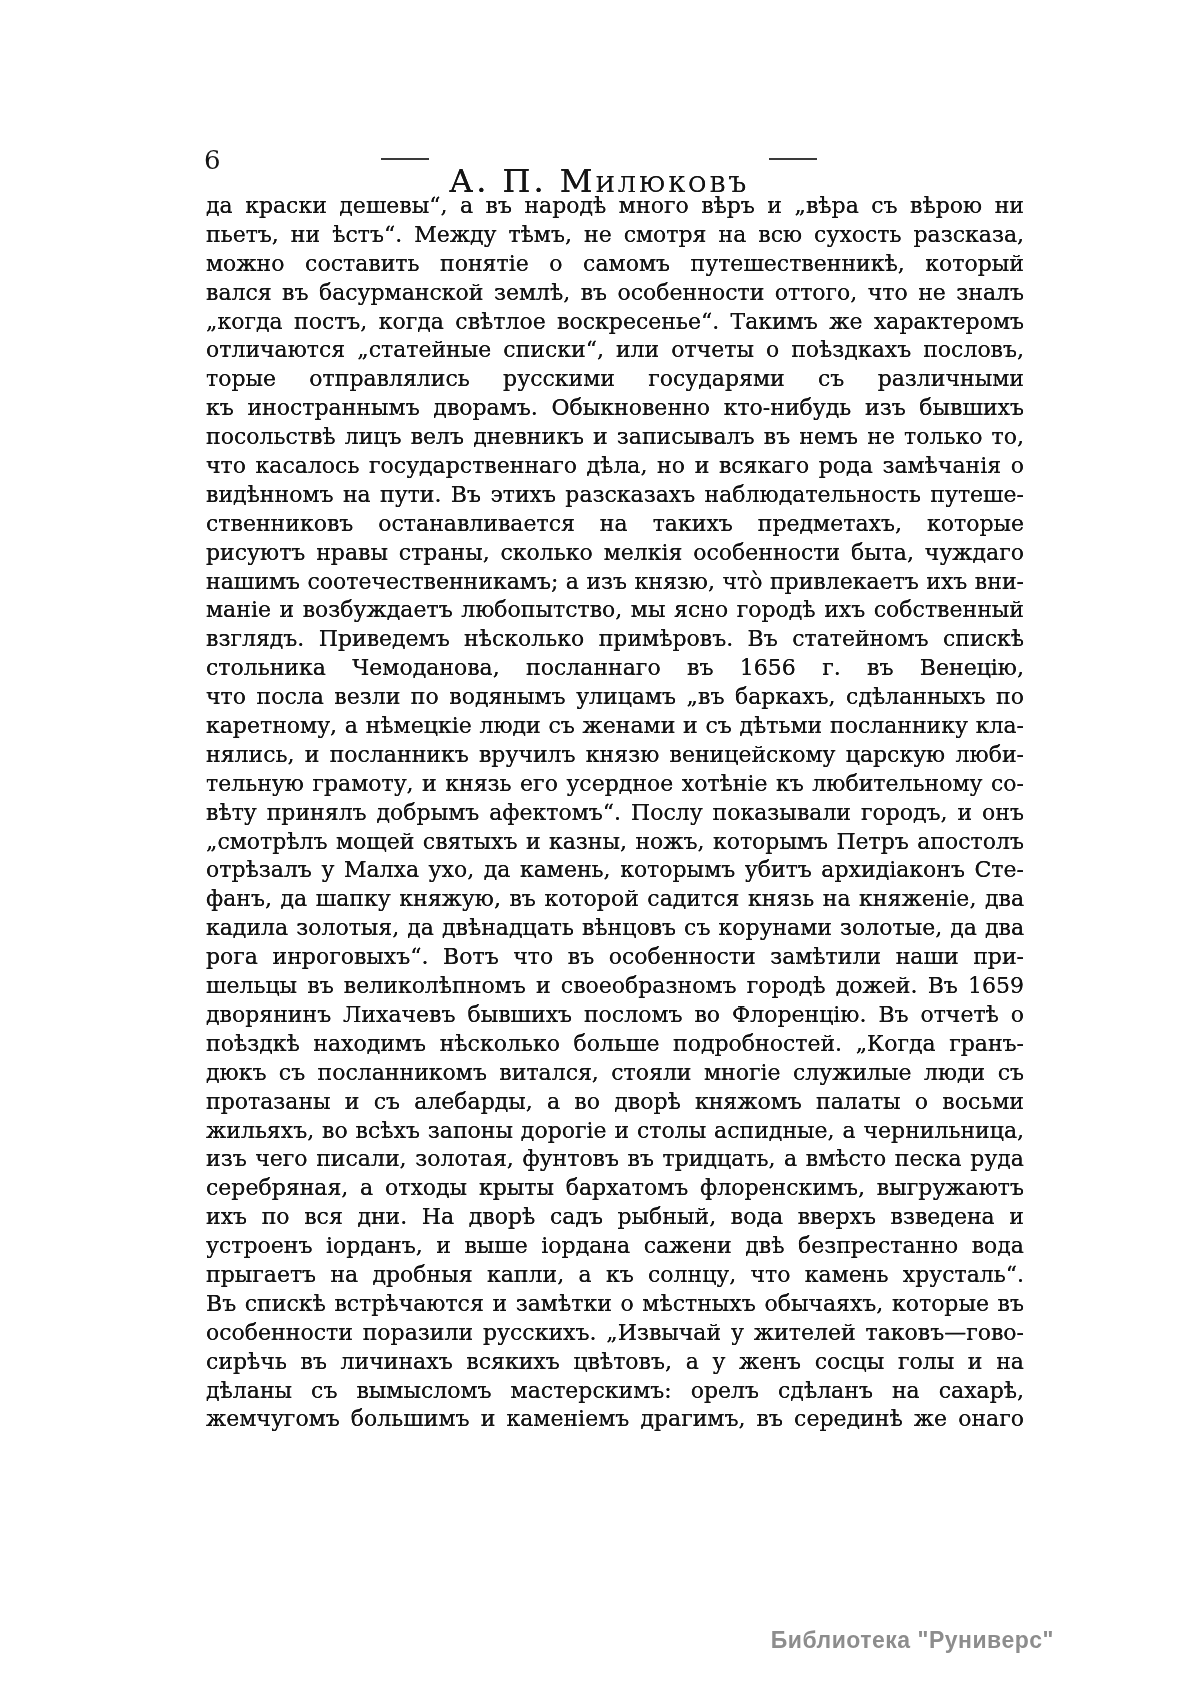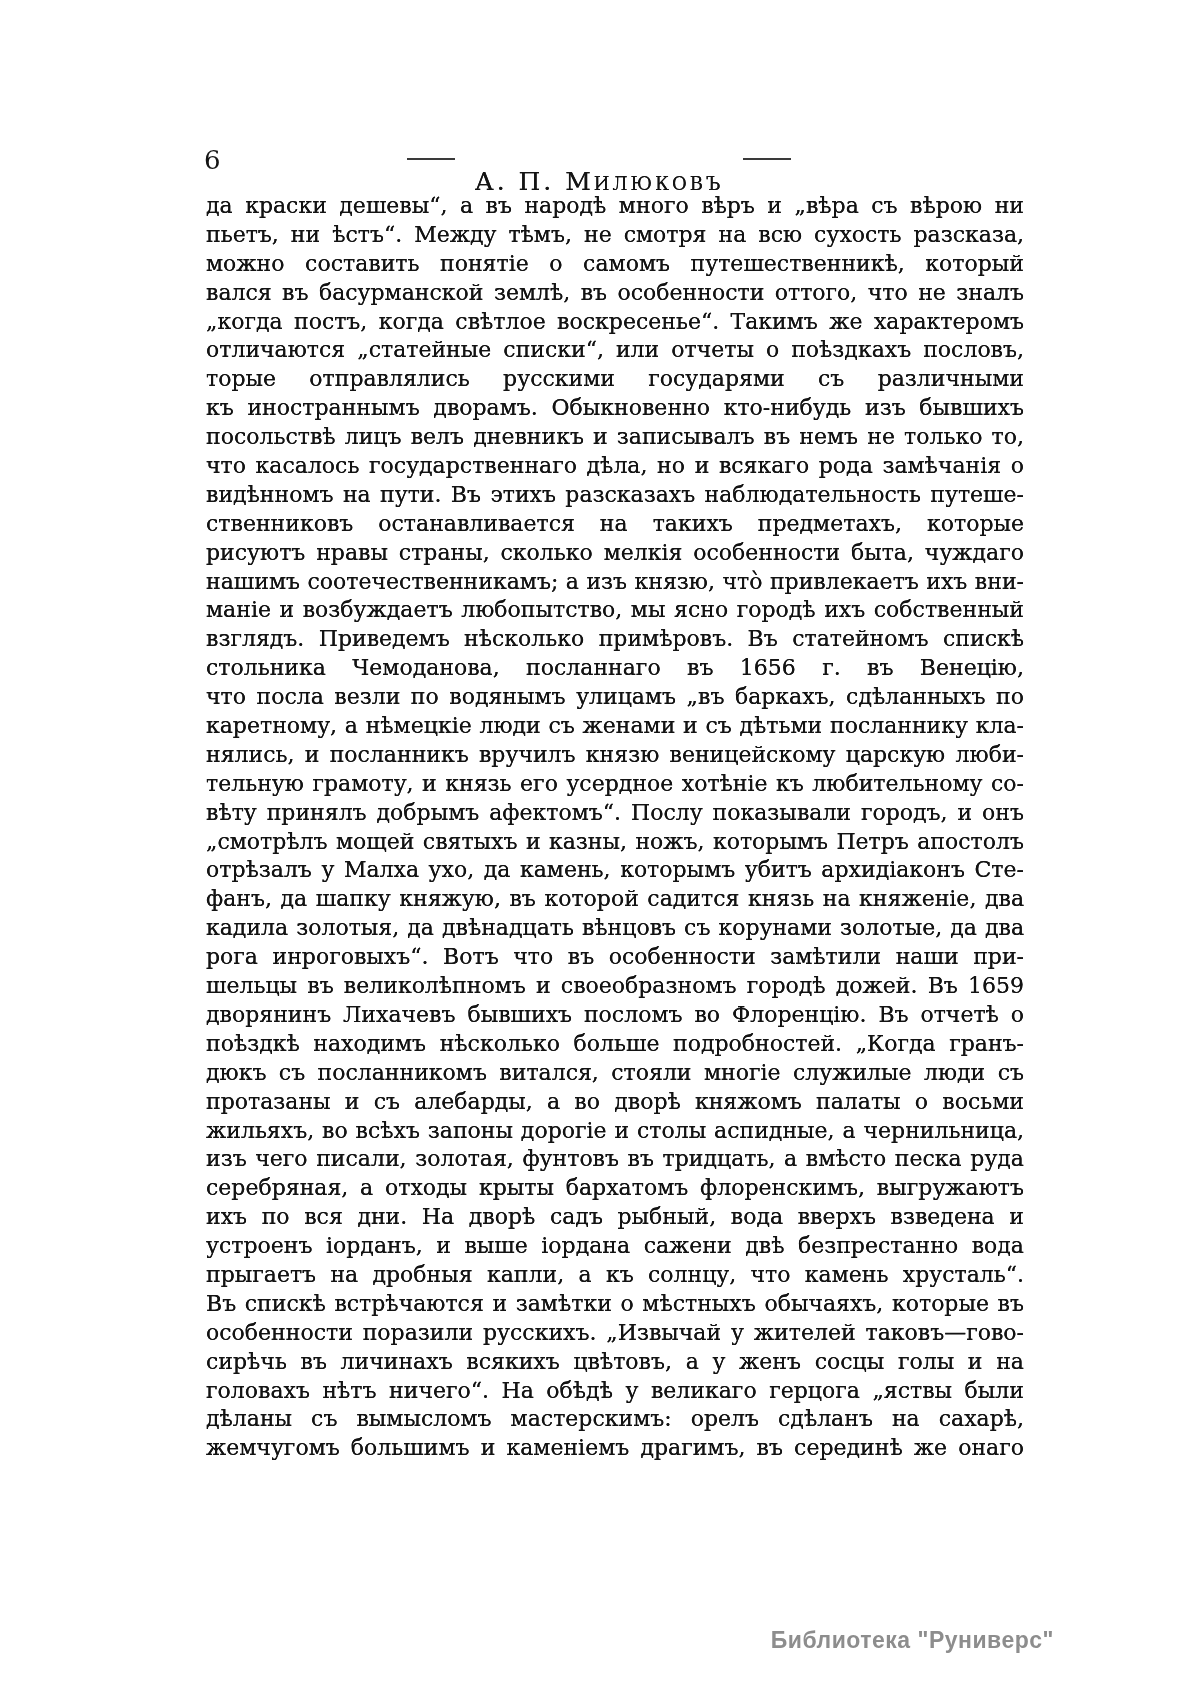--- a/index.html
+++ b/index.html
@@ -42,21 +42,21 @@
     align-items: center;
     gap: 20px;
   }
   .rule {
     display: inline-block;
     width: 48px;
     height: 0;
     border-top: 2px solid #3a3a3a;
   }
   .title {
-    font-size: 25px;
+    font-size: 32px;
     font-variant: small-caps;
     letter-spacing: 3px;
     white-space: pre;
     color: #141414;
     text-shadow: 0 0 0.3px #141414;
     margin-top: 44px;
   }
   .bodytext {
     position: absolute;
     top: 192px;
@@ -136,20 +136,19 @@
       <div class="line">протазаны и съ алебарды, а во дворѣ княжомъ палаты о восьми</div>
       <div class="line">жильяхъ, во всѣхъ запоны дорогіе и столы аспидные, а чернильница,</div>
       <div class="line">изъ чего писали, золотая, фунтовъ въ тридцать, а вмѣсто песка руда</div>
       <div class="line">серебряная, а отходы крыты бархатомъ флоренскимъ, выгружаютъ</div>
       <div class="line">ихъ по вся дни. На дворѣ садъ рыбный, вода вверхъ взведена и</div>
       <div class="line">устроенъ іорданъ, и выше іордана сажени двѣ безпрестанно вода</div>
       <div class="line">прыгаетъ на дробныя капли, а къ солнцу, что камень хрусталь“.</div>
       <div class="line">Въ спискѣ встрѣчаются и замѣтки о мѣстныхъ обычаяхъ, которые въ</div>
       <div class="line">особенности поразили русскихъ. „Извычай у жителей таковъ—гово-</div>
       <div class="line">сирѣчь въ личинахъ всякихъ цвѣтовъ, а у женъ сосцы голы и на</div>
-      <div class="line">головахъ нѣтъ ничего“. На обѣдѣ у великаго герцога „яствы были</div>
       <div class="line">дѣланы съ вымысломъ мастерскимъ: орелъ сдѣланъ на сахарѣ, устроенъ</div>
       <div class="line">жемчугомъ большимъ и каменіемъ драгимъ, въ серединѣ же онаго</div>
     </div>
 
   <div class="watermark">Библиотека "Руниверс"</div>
 
 </div>
 
 </body></html>

